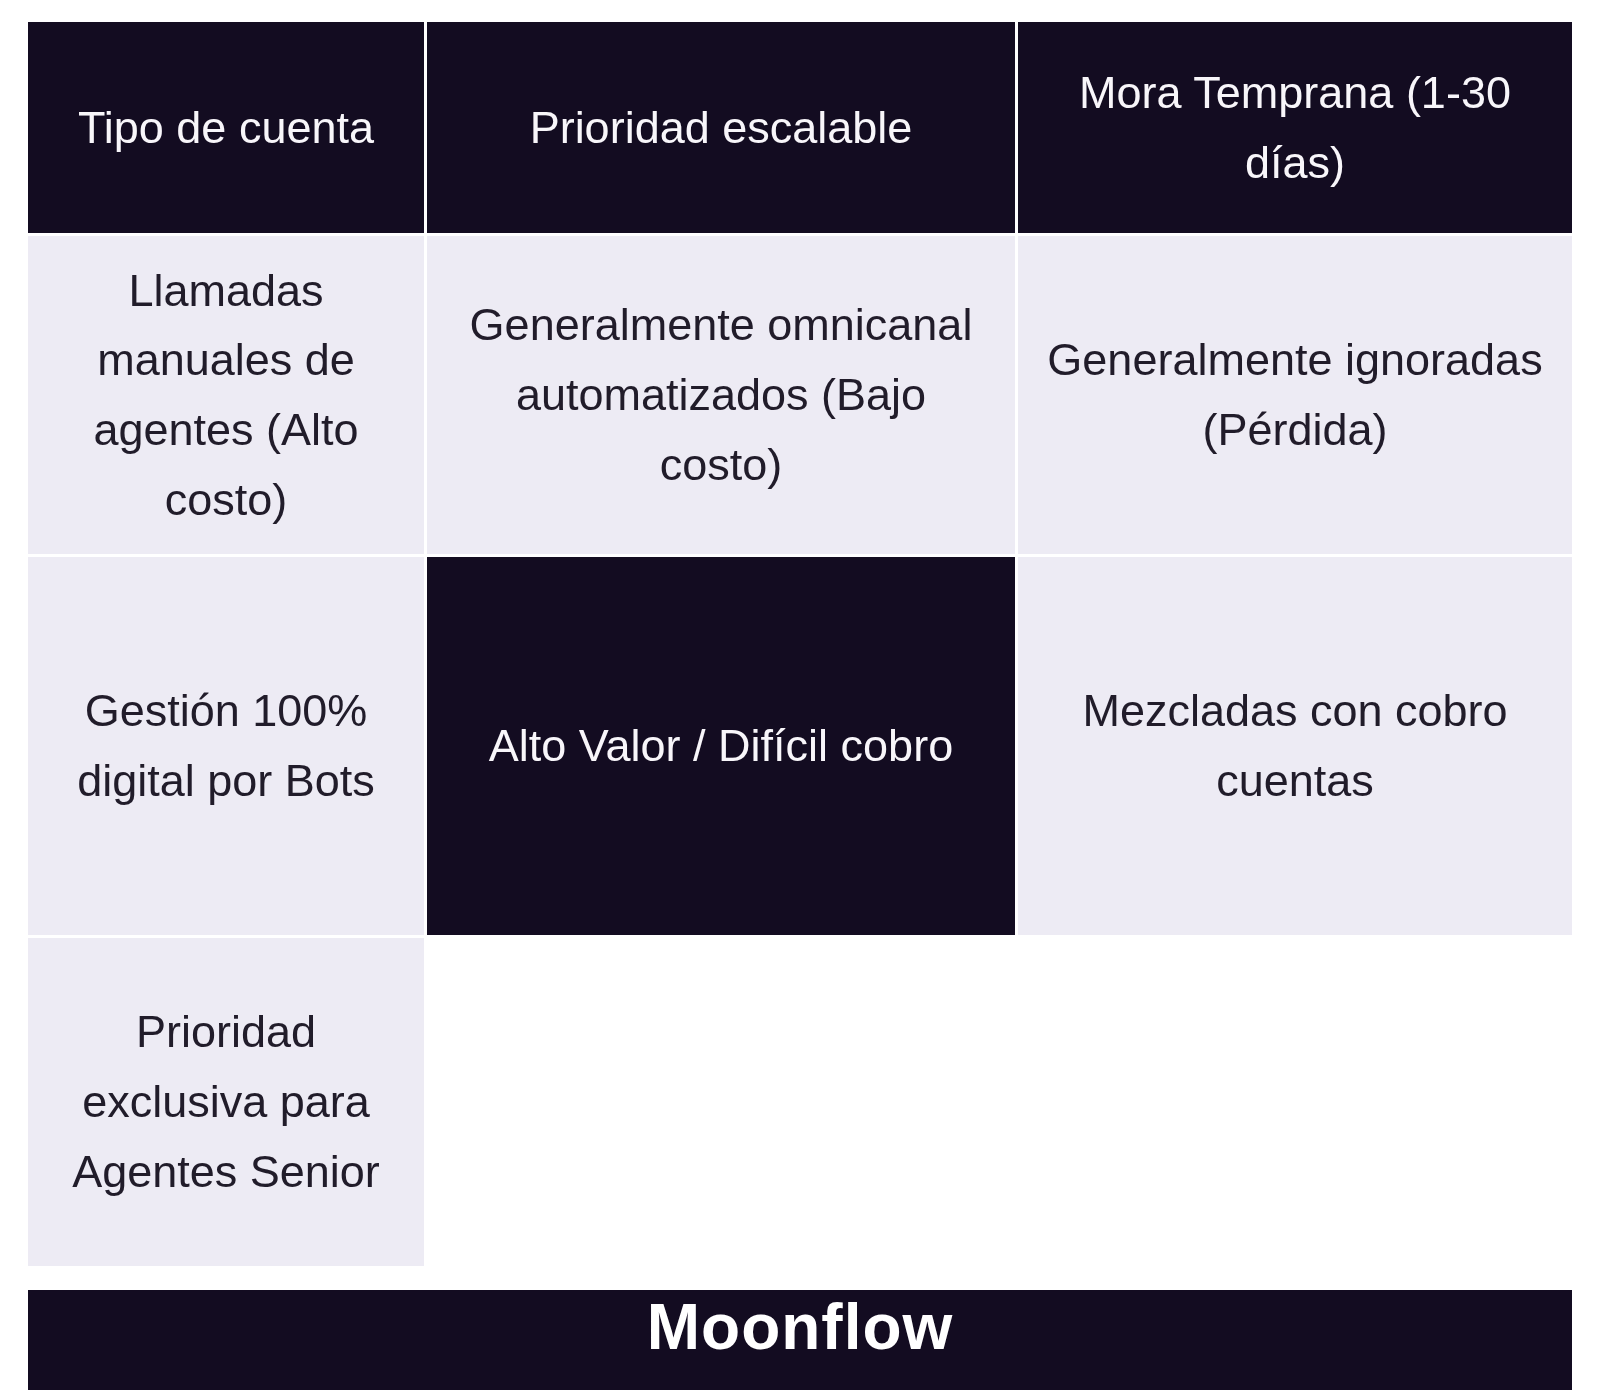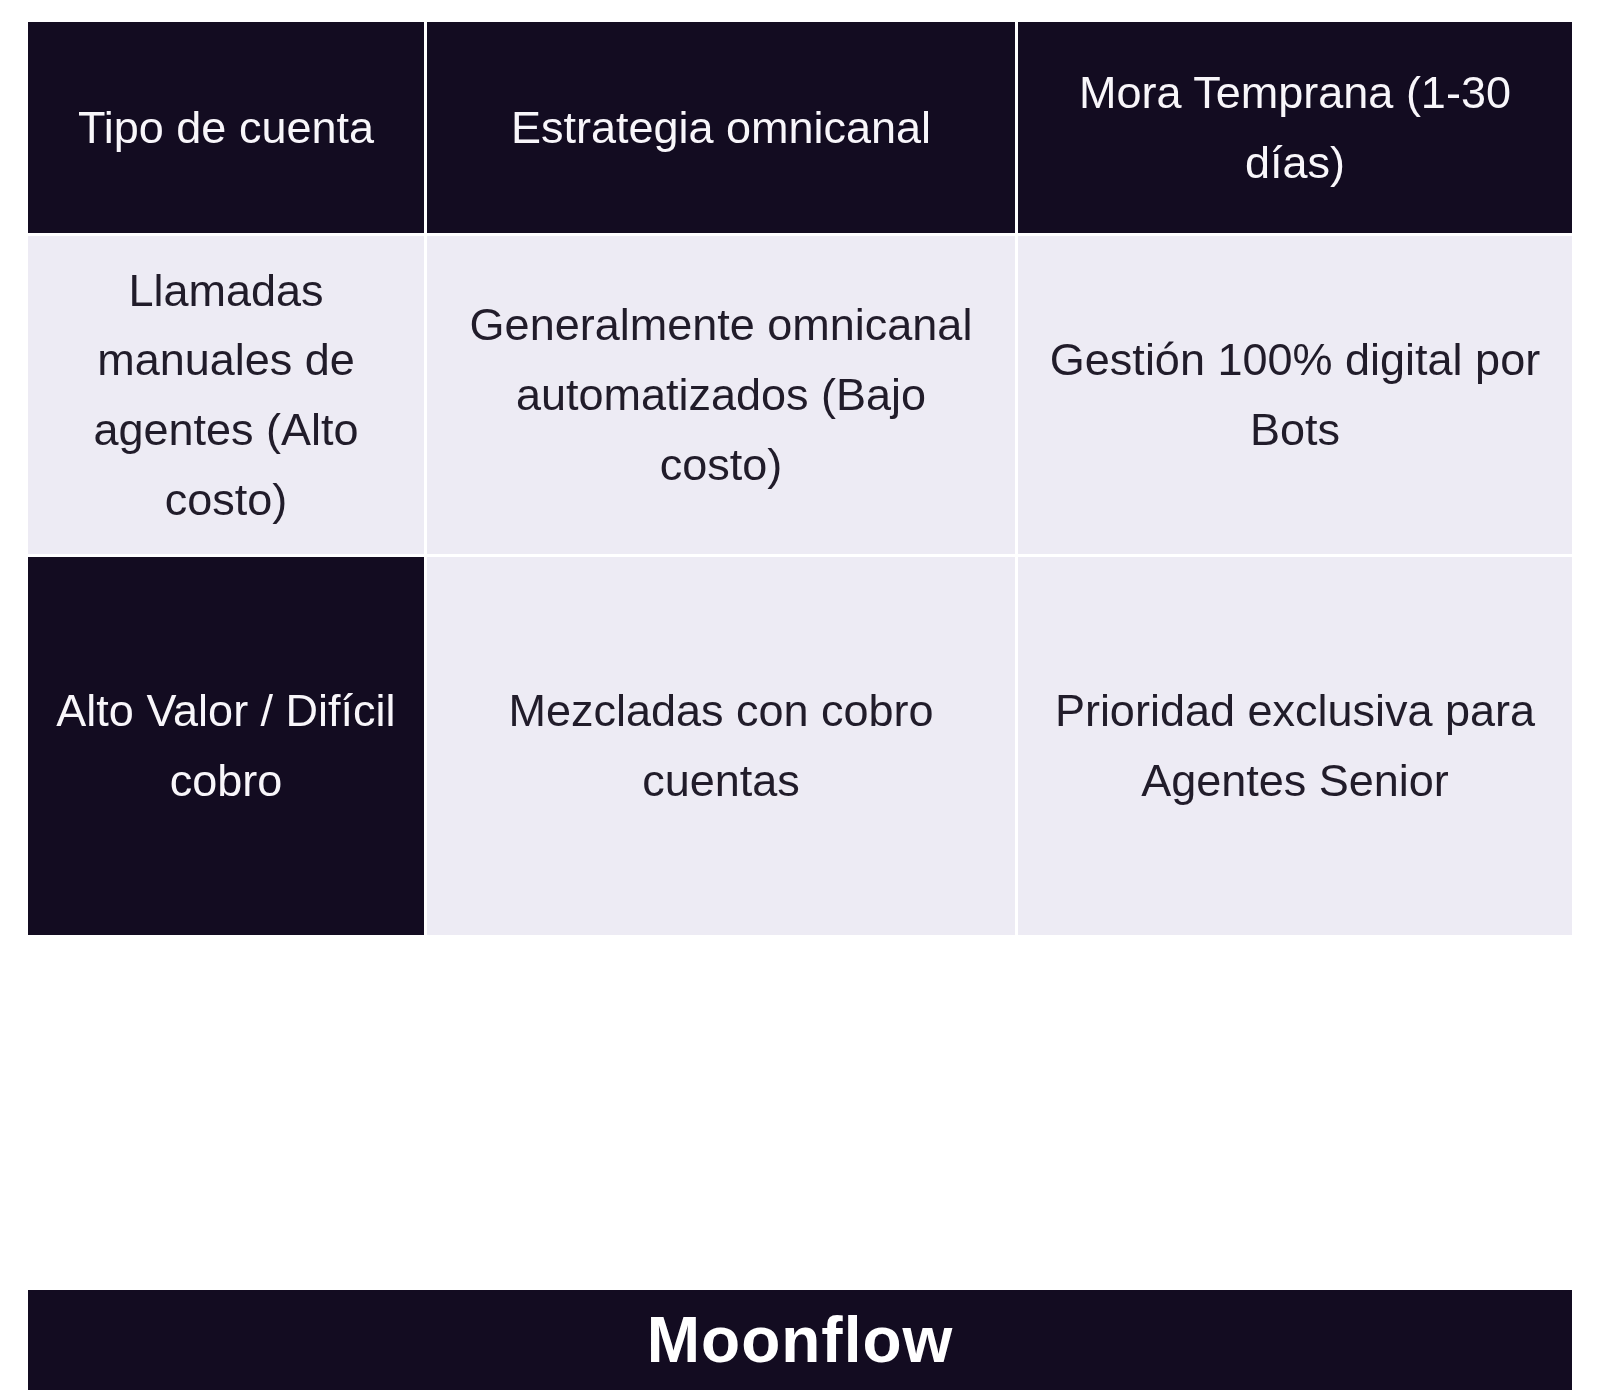--- a/index.html
+++ b/index.html
@@ -45,54 +45,56 @@
   }
   .col-first {
     padding: 0 26px;
   }
   .footer {
     margin-top: 24px;
     width: 1544px;
     height: 100px;
     background: #130c21;
     display: flex;
-    align-items: center;
     justify-content: center;
   }
   .brand {
     color: #ffffff;
     font-size: 64px;
     font-weight: 800;
     letter-spacing: 1px;
   }
 </style>
 </head>
 <body>
 
 <div class="page">
 
   <div class="table">
 
     <div class="cell dark col-first">
       <span>Tipo de cuenta</span>
     </div>
     <div class="cell dark">
-      <span>Estrategia omnicanal</span>
+      <span>Prioridad escalable</span>
     </div>
 
     <div class="cell dark col-first">
       <span>Mora Temprana (1-30 días)</span>
     </div>
     <div class="cell light">
       <span>Llamadas manuales de agentes (Alto costo)</span>
     </div>
     <div class="cell light">
       <span>Generalmente omnicanal automatizados (Bajo costo)</span>
     </div>
 
+    <div class="cell light">
+      <span>Generalmente ignoradas (Pérdida)</span>
+    </div>
     <div class="cell light">
       <span>Gestión 100% digital por Bots</span>
     </div>
 
     <div class="cell dark col-first">
       <span>Alto Valor / Difícil cobro</span>
     </div>
     <div class="cell light">
       <span>Mezcladas con cobro cuentas</span>
     </div>

